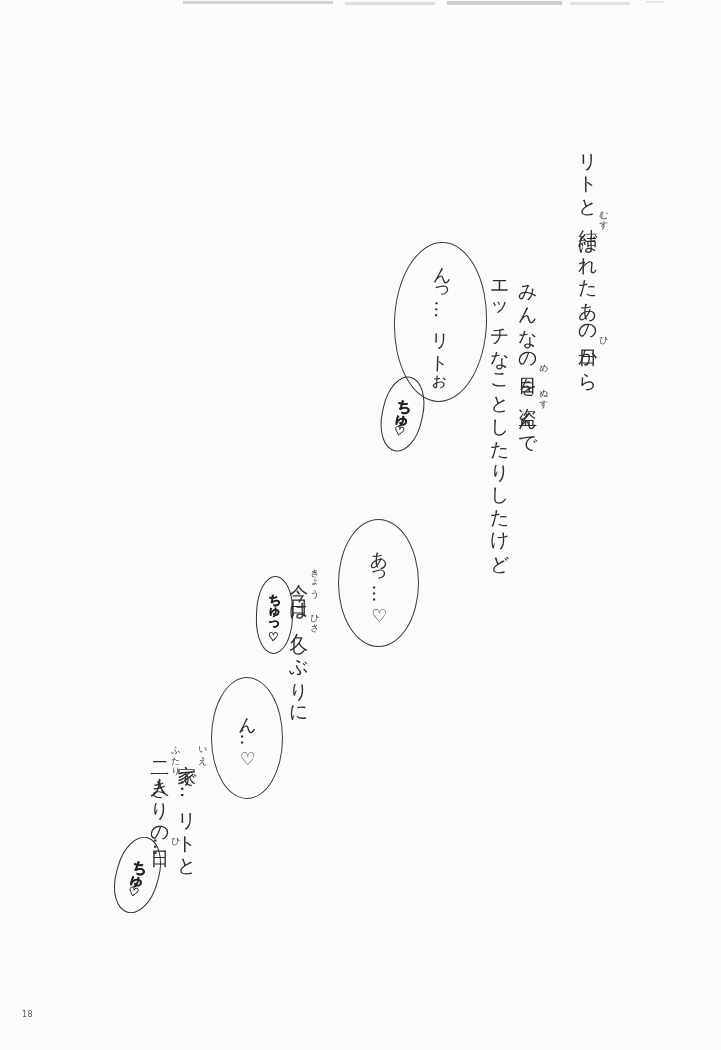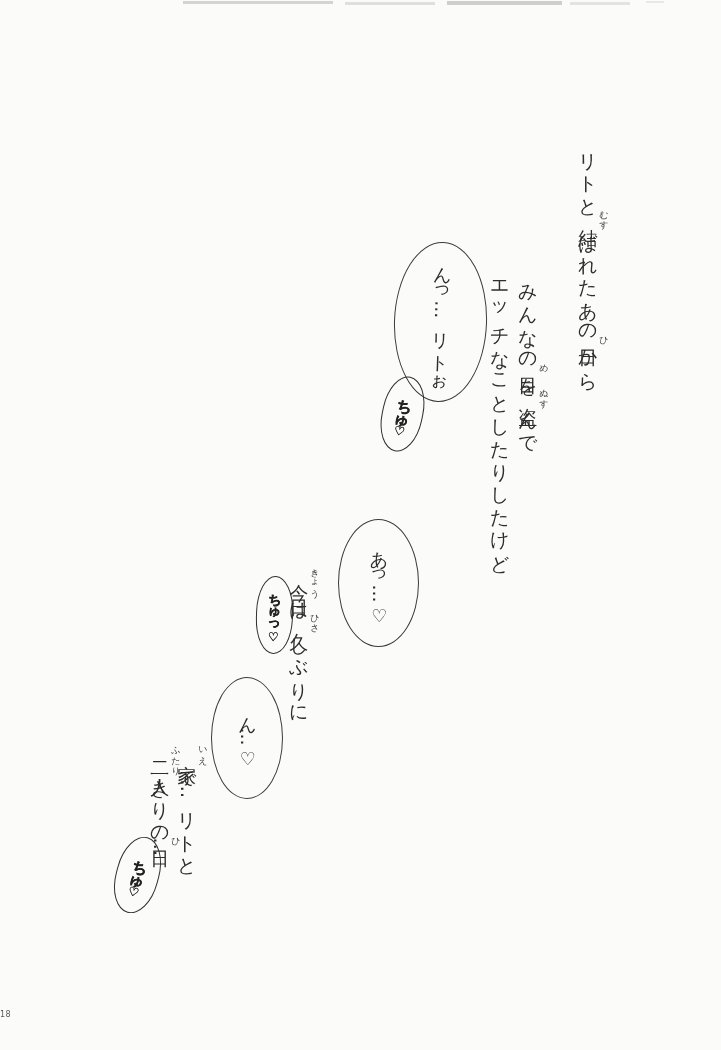--- a/index.html
+++ b/index.html
@@ -58,21 +58,21 @@
     letter-spacing: 0;
     line-height: 1;
     -webkit-text-stroke: 0.4px #222;
   }
   .sfx .heart {
     font-size: 12px;
     font-weight: bold;
   }
   .pagenum {
     position: absolute;
-    left: 0;
+    left: 22px;
     top: 1010px;
     font-size: 8px;
     color: #595959;
     letter-spacing: 0.5px;
   }
   .artifact {
     position: absolute;
     filter: blur(0.5px);
     pointer-events: none;
   }

